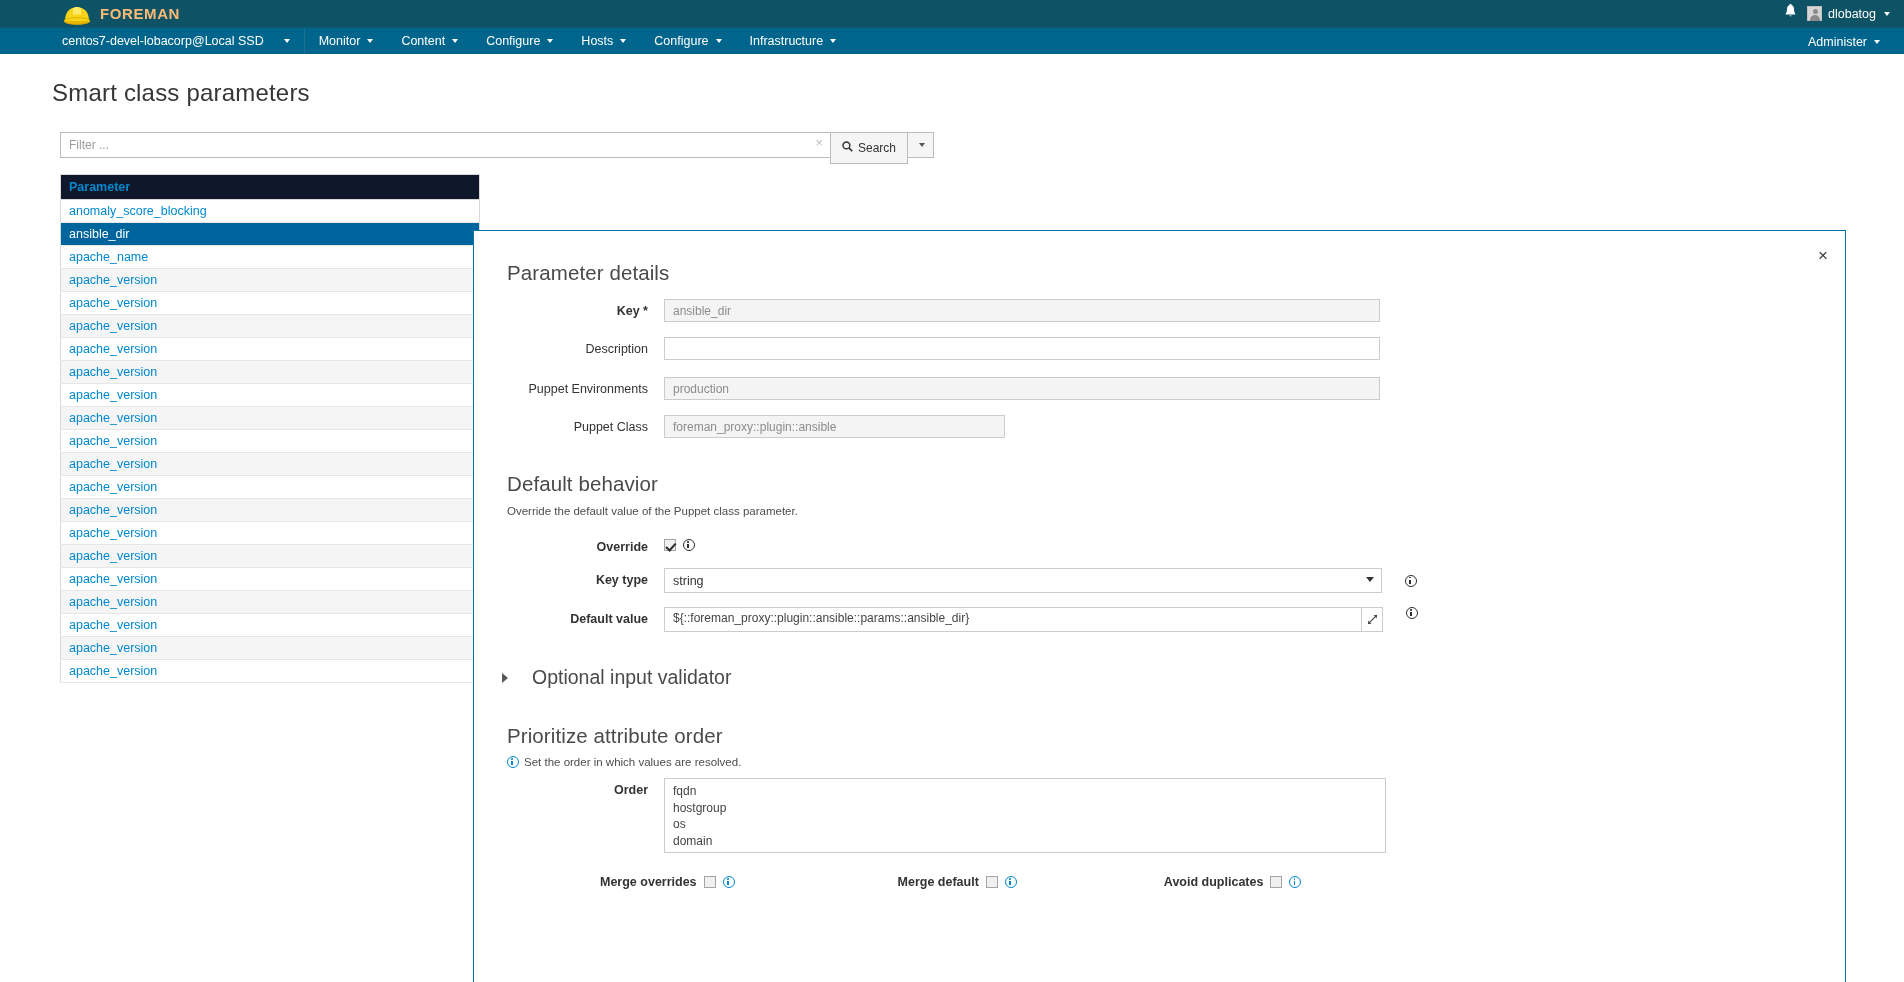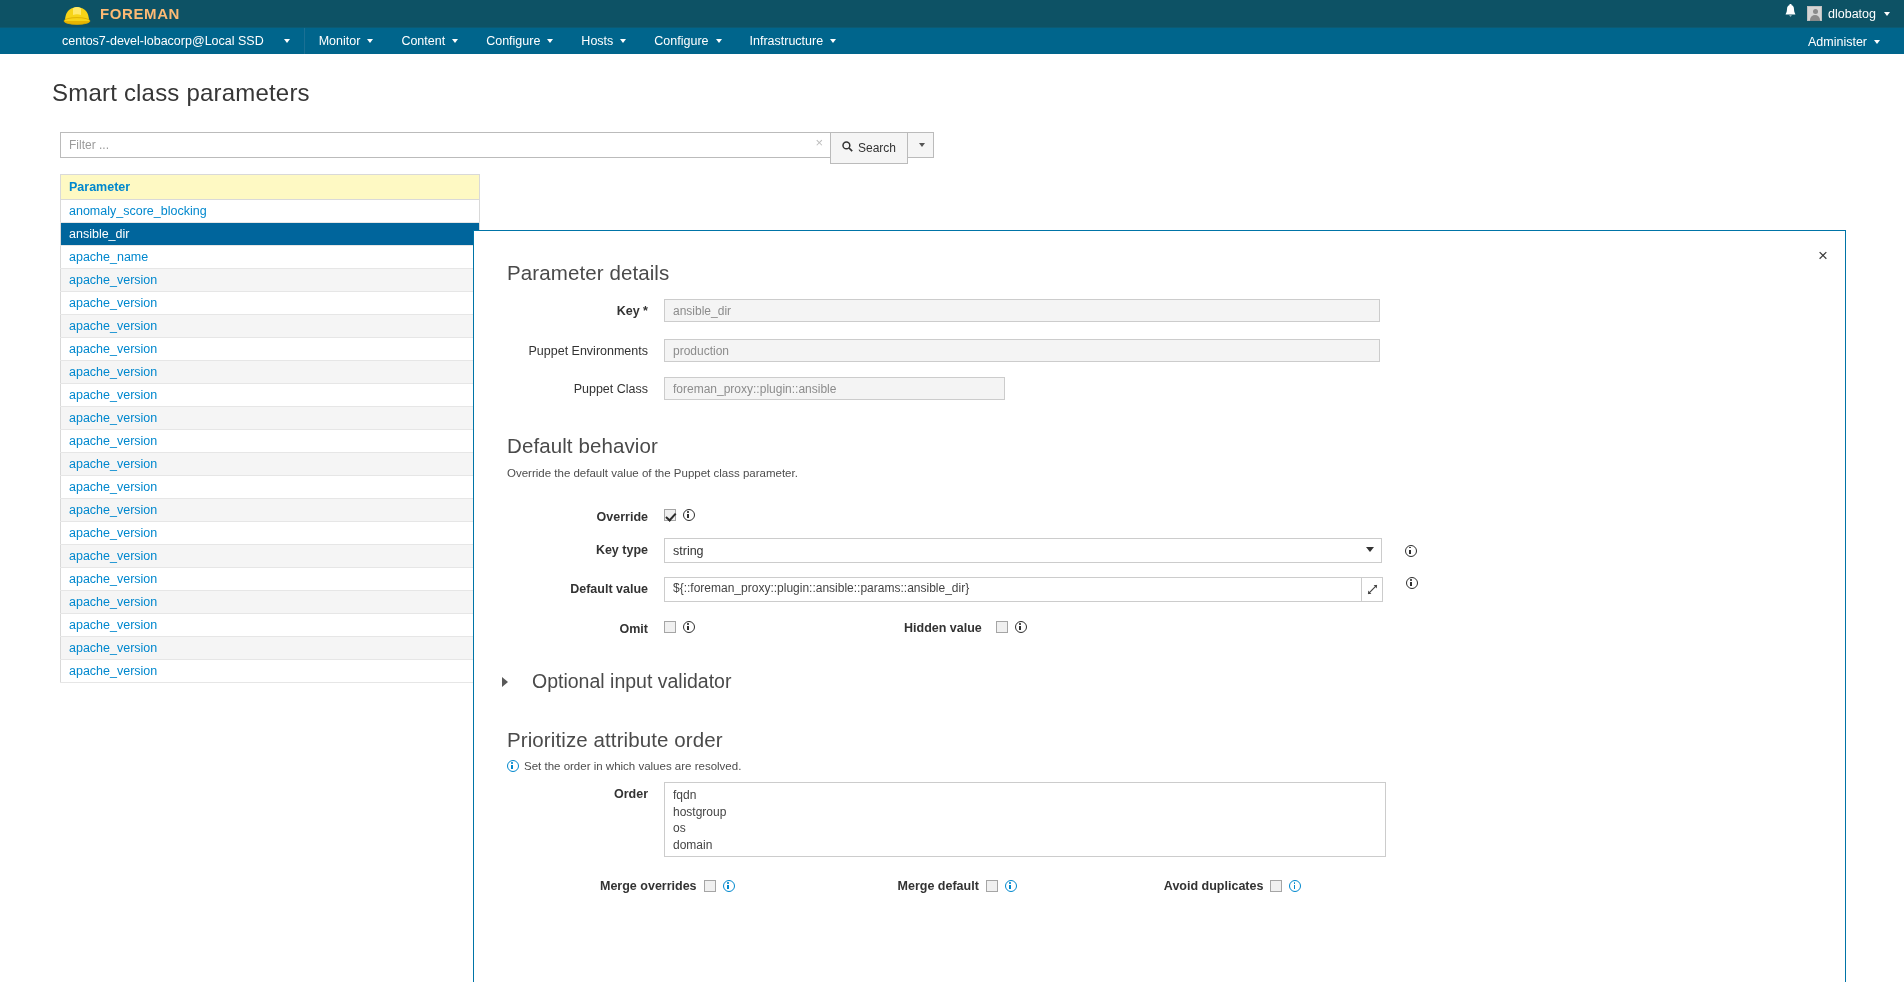--- a/index.html
+++ b/index.html
@@ -179,21 +179,21 @@
   
   .param-table {
     margin: 16px 0 0 40px;
     width: 420px;
     border-collapse: collapse;
     border: 1px solid #d9d9d9;
     border-top: none;
   }
   .param-table th {
     text-align: left;
-    background: #fef9c3;
+    background: #0f172a;
     color: #0088ce;
     font-size: 12.5px;
     font-weight: bold;
     padding: 5px 8px;
     border-bottom: 1px solid #d9d9d9;
     border-top: 1px solid #d9d9d9;
   }
   .param-table td {
     font-size: 12.5px;
     padding: 4px 8px;
@@ -588,35 +588,39 @@
     <span class="modal-close">×</span>
     <div class="modal-inner">
 
       <h2 class="sec-title">Parameter details</h2>
 
       <div class="form-row" style="">
         <div class="form-label">Key *</div>
         <input class="ctrl-input wide" readonly="" value="ansible_dir" style="">
       </div>
 
+      <div class="form-row" style="margin-top:15px;">
+        <div class="form-label normal">Description</div>
+        <textarea class="ctrl-textarea" style=""></textarea>
+      </div>
 
       <div class="form-row" style="margin-top:17px;">
         <div class="form-label normal">Puppet Environments</div>
         <input class="ctrl-input wide" readonly="" value="production" style="">
       </div>
 
       <div class="form-row" style="margin-top:15px;">
         <div class="form-label normal">Puppet Class</div>
         <input class="ctrl-input narrow" readonly="" value="foreman_proxy::plugin::ansible" style="">
       </div>
 
       <h2 class="sec-title" style="margin-top:34px;">Default behavior</h2>
       <div class="sec-sub">Override the default value of the Puppet class parameter.</div>
 
-      <div class="form-row" style="margin-top:26px;">
+      <div class="form-row" style="margin-top:18px;">
         <div class="form-label">Override</div>
         <div class="row-inline">
           <span class="cb checked"></span>
           <span class="info-icon"></span>
         </div>
       </div>
 
       <div class="form-row" style="margin-top:14px;">
         <div class="form-label">Key type</div>
         <div style="display:flex;align-items:center;gap:23px;">
@@ -640,32 +644,20 @@
                 <line x1="1.2" y1="9.8" x2="9.8" y2="1.2" stroke="#444" stroke-width="1.2"></line>
                 <path d="M6.6 1.1 L9.9 1.1 L9.9 4.4 Z" fill="#444"></path>
                 <path d="M4.4 9.9 L1.1 9.9 L1.1 6.6 Z" fill="#444"></path>
               </svg>
             </span>
           </div>
           <span class="info-icon"></span>
         </div>
       </div>
 
-      <div class="form-row" style="margin-top:15px;">
-        <div class="form-label">Omit</div>
-        <div class="row-inline" style="width:240px;">
-          <span class="cb"></span>
-          <span class="info-icon"></span>
-        </div>
-        <div style="font-size:12.5px;color:#333;font-weight:bold;padding-top:4px;">Hidden value</div>
-        <div class="row-inline" style="margin-left:14px;">
-          <span class="cb"></span>
-          <span class="info-icon"></span>
-        </div>
-      </div>
 
       <div class="collapse-head">
         <span class="chev-right"></span>
         <span class="collapse-title">Optional input validator</span>
       </div>
 
       <h2 class="sec-title" style="margin-top:35px;">Prioritize attribute order</h2>
       <div style="display:flex;align-items:center;gap:5px;margin:8px 0 0 33px;">
         <span class="info-icon blue"></span>
         <span style="font-size:11.5px;color:#4d4d4d;">Set the order in which values are resolved.</span>

